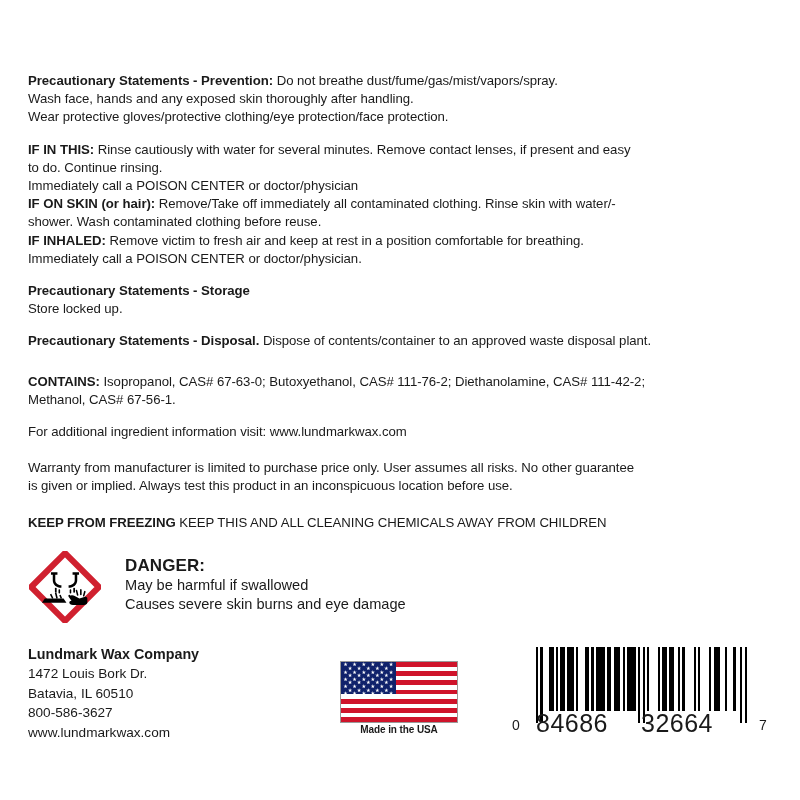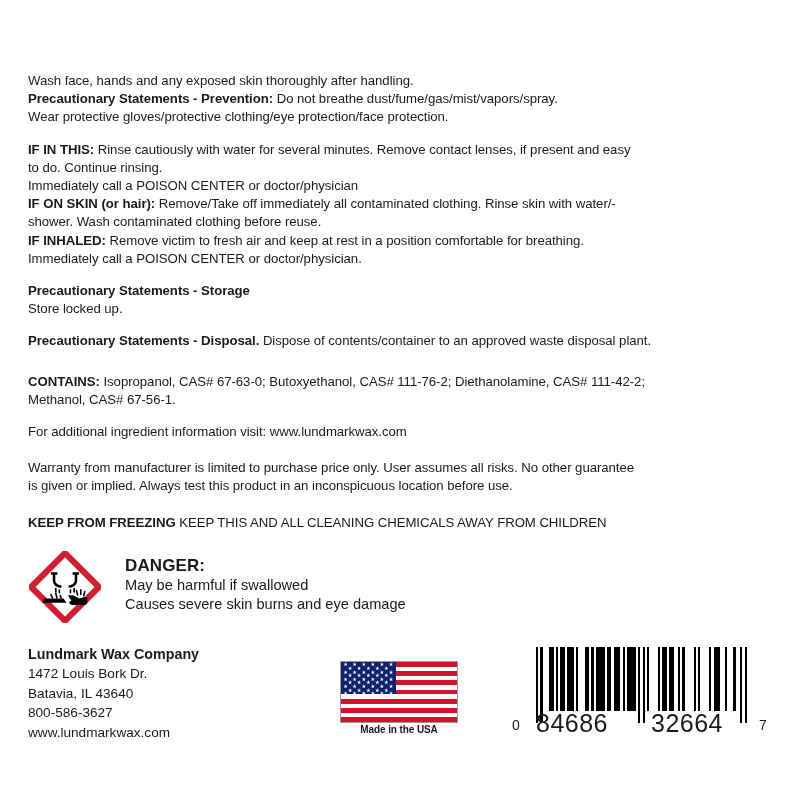--- a/index.html
+++ b/index.html
@@ -164,22 +164,22 @@
     position: absolute;
     top: 11px;
   }
 </style>
 </head>
 <body>
 
 <div class="label-page">
 
   <div class="blk">
+    <div class="ln"><b>Precautionary Statements - Prevention:</b><span> Do not breathe dust/fume/gas/mist/vapors/spray.</span></div>
     <div class="ln">Wash face, hands and any exposed skin thoroughly after handling.</div>
-    <div class="ln"><b>Precautionary Statements - Prevention:</b><span> Do not breathe dust/fume/gas/mist/vapors/spray.</span></div>
     <div class="ln">Wear protective gloves/protective clothing/eye protection/face protection.</div>
   </div>
 
   <div class="gap-md"></div>
 
   <div class="blk">
 
     <div class="ln"><b>IF IN THIS:</b><span> Rinse cautiously with water for several minutes. Remove contact lenses, if present and easy</span></div>
     <div class="ln">to do. Continue rinsing.</div>
 
@@ -256,21 +256,21 @@
       <div class="danger-line">May be harmful if swallowed</div>
       <div class="danger-line">Causes severe skin burns and eye damage</div>
     </div>
   </div>
 
   <div class="footer">
 
     <div class="company">
       <div class="cname">Lundmark Wax Company</div>
       <div>1472 Louis Bork Dr.</div>
-      <div>Batavia, IL 43640</div>
+      <div>Batavia, IL 60510</div>
       <div>800-586-3627</div>
       <div>www.lundmarkwax.com</div>
     </div>
 
     <div class="flag-wrap">
       <div class="flag">
         <div class="stripe" style="top:0%"></div>
         <div class="stripe" style="top:15.38%"></div>
         <div class="stripe" style="top:30.77%"></div>
         <div class="stripe" style="top:46.15%"></div>
@@ -427,19 +427,19 @@
           <div class="bar  short" style="width: 2.23158px; flex: 0 0 2.23158px;"></div>
           <div class="bar g short" style="width: 2.23158px; flex: 0 0 2.23158px;"></div>
           <div class="bar g short" style="width: 2.23158px; flex: 0 0 2.23158px;"></div>
           <div class="bar  tall" style="width: 2.23158px; flex: 0 0 2.23158px;"></div>
           <div class="bar g tall" style="width: 2.23158px; flex: 0 0 2.23158px;"></div>
           <div class="bar  tall" style="width: 2.23158px; flex: 0 0 2.23158px;"></div>
         </div>
       <div class="upc-digits">
         <span class="upc-d upc-side" style="left:6px;">0</span>
         <span class="upc-d" style="left:30px; top:4px;">84686</span>
-        <span class="upc-d" style="left:145px; top:4px;">32664</span>
+        <span class="upc-d" style="left:135px; top:4px;">32664</span>
         <span class="upc-d upc-side" style="left:253px;">7</span>
       </div>
     </div>
 
   </div>
 </div>
 
 </body></html>

